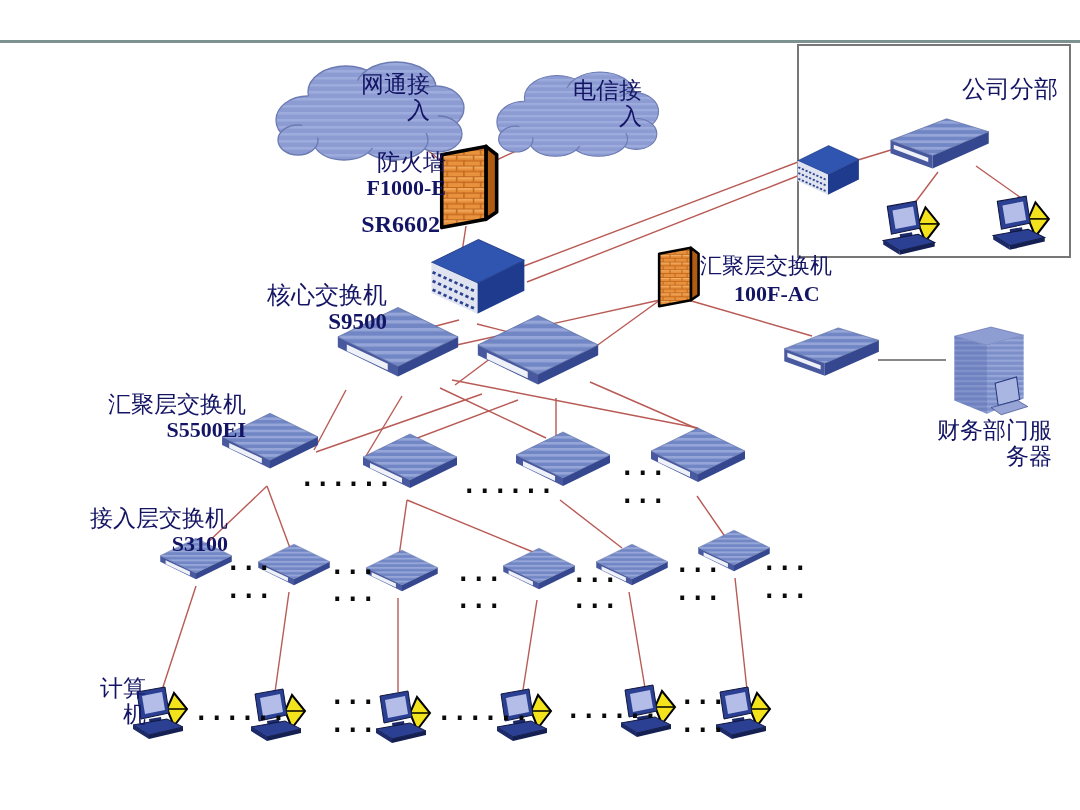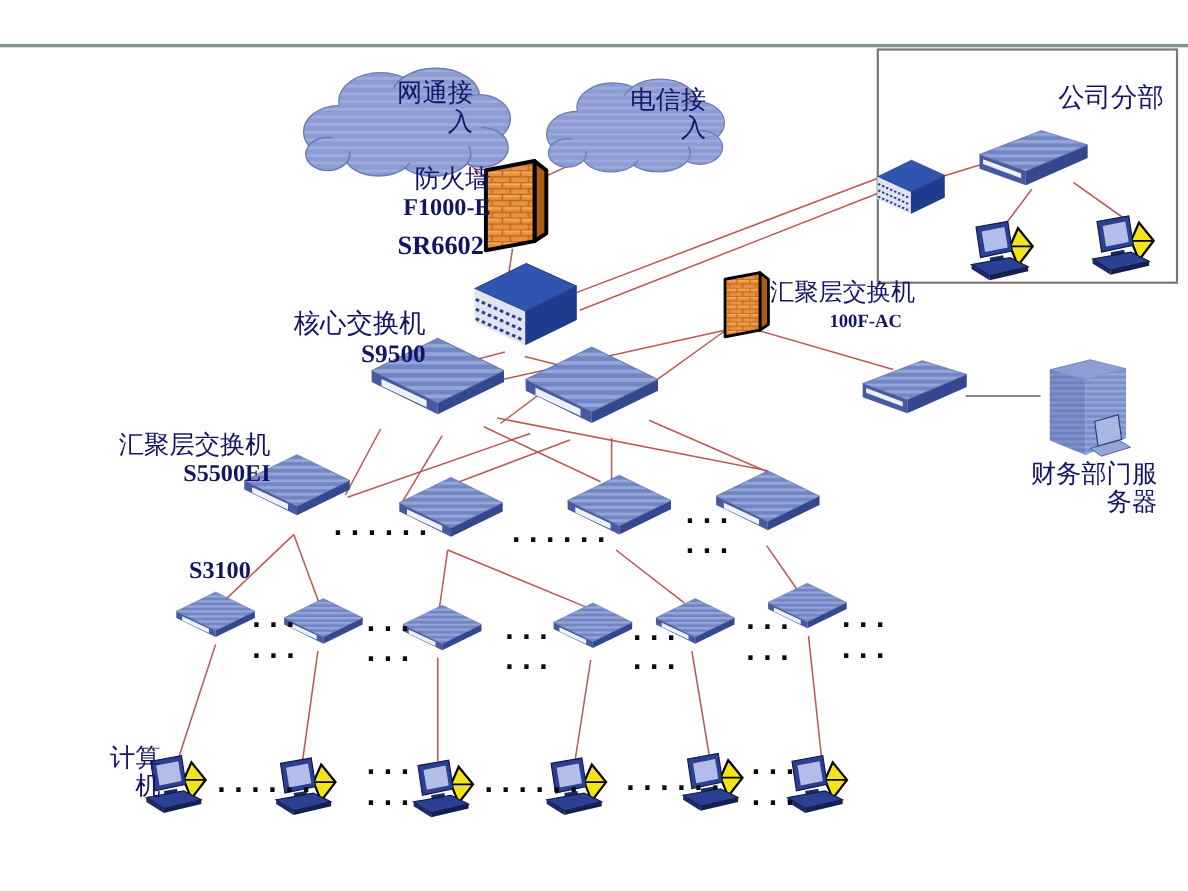--- a/index.html
+++ b/index.html
@@ -205,32 +205,33 @@
     <span style="display:block;font-size:24px;">核心交换机</span>
     <span class="model" style="display:block;font-size:23px;">S9500</span>
   </div>
 
   <div class="label ctr" style="left:96px;top:392px;width:150px;">
     <span class="l1" style="display:block">汇聚层交换机</span>
     <span class="model" style="display:block">S5500EI</span>
   </div>
 
   <div class="label ctr" style="left:76px;top:506px;width:152px;">
+    <span class="l1" style="display:block">接入层交换机</span>
     <span class="model" style="display:block">S3100</span>
   </div>
 
   <div class="label ctr l1" style="left:92px;top:676px;width:54px;">
     <span style="display:block">计算</span>
     <span style="display:block">机</span>
   </div>
 
   <div class="label ctr" style="left:922px;top:76px;width:136px;font-size:24px;">公司分部</div>
 
   <div class="label" style="left:700px;top:254px;font-size:22px;">汇聚层交换机</div>
-  <div class="label" style="left:734px;top:282px;font-size:17px;font-weight:bold;margin-left:20px;">100F-AC</div>
+  <div class="label" style="left:734px;top:282px;font-size:22px;font-weight:bold;">100F-AC</div>
 
   <div class="label ctr l1" style="left:928px;top:418px;width:124px;">
     <span style="display:block">财务部门服</span>
     <span style="display:block">务器</span>
   </div>
 
   <div class="dots" style="left:300px;top:466px;">......</div>
   <div class="dots" style="left:462px;top:473px;">......</div>
   <div class="dots" style="left:620px;top:455px;">...</div>
   <div class="dots" style="left:620px;top:483px;">...</div>

